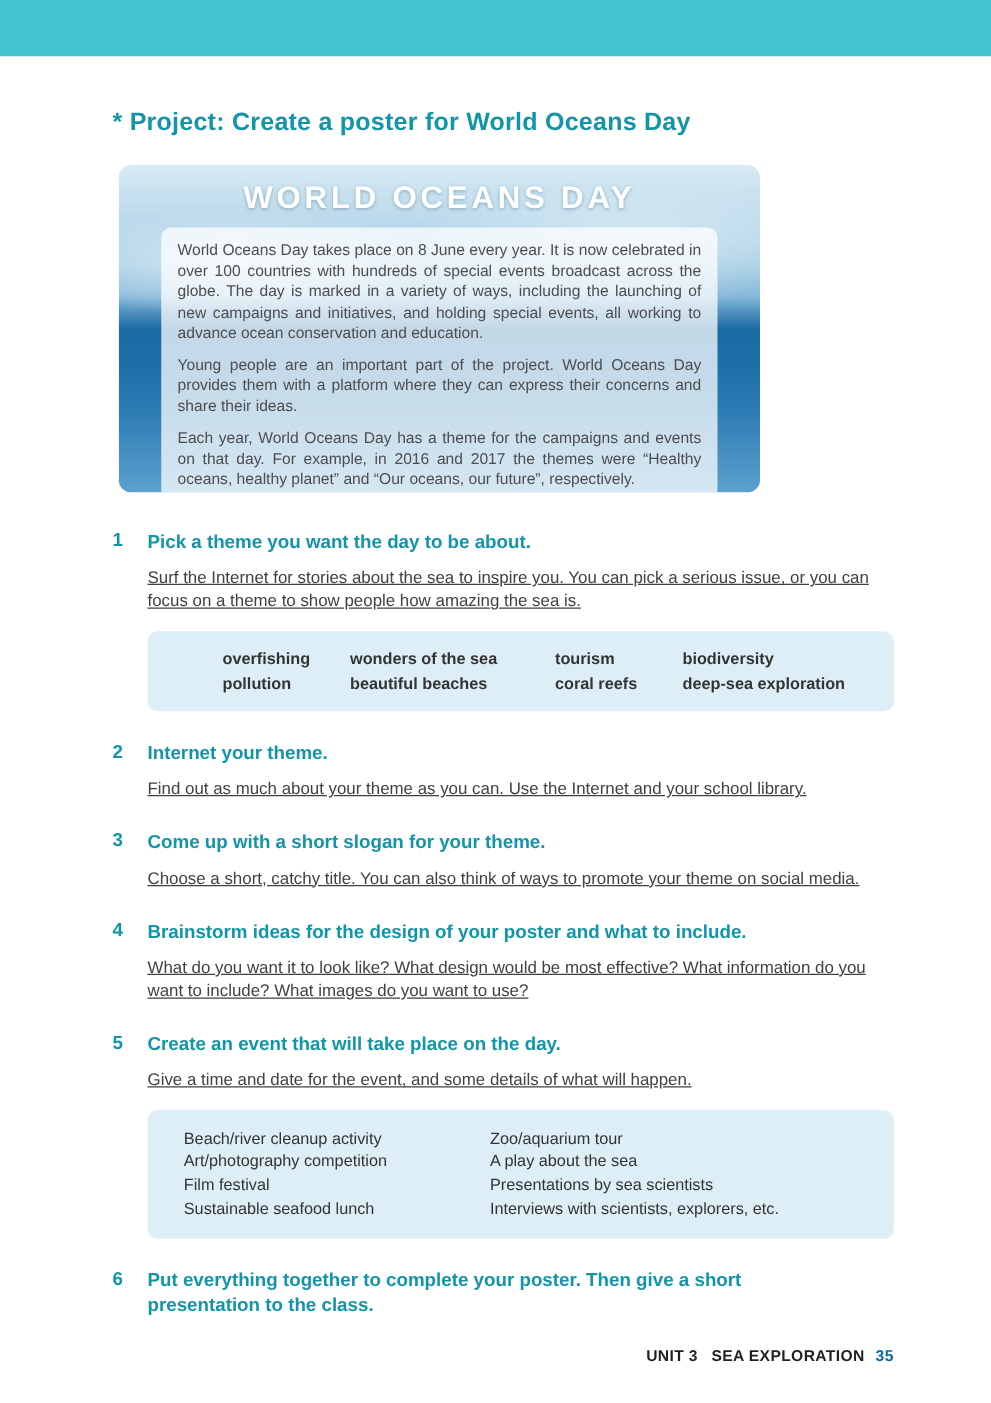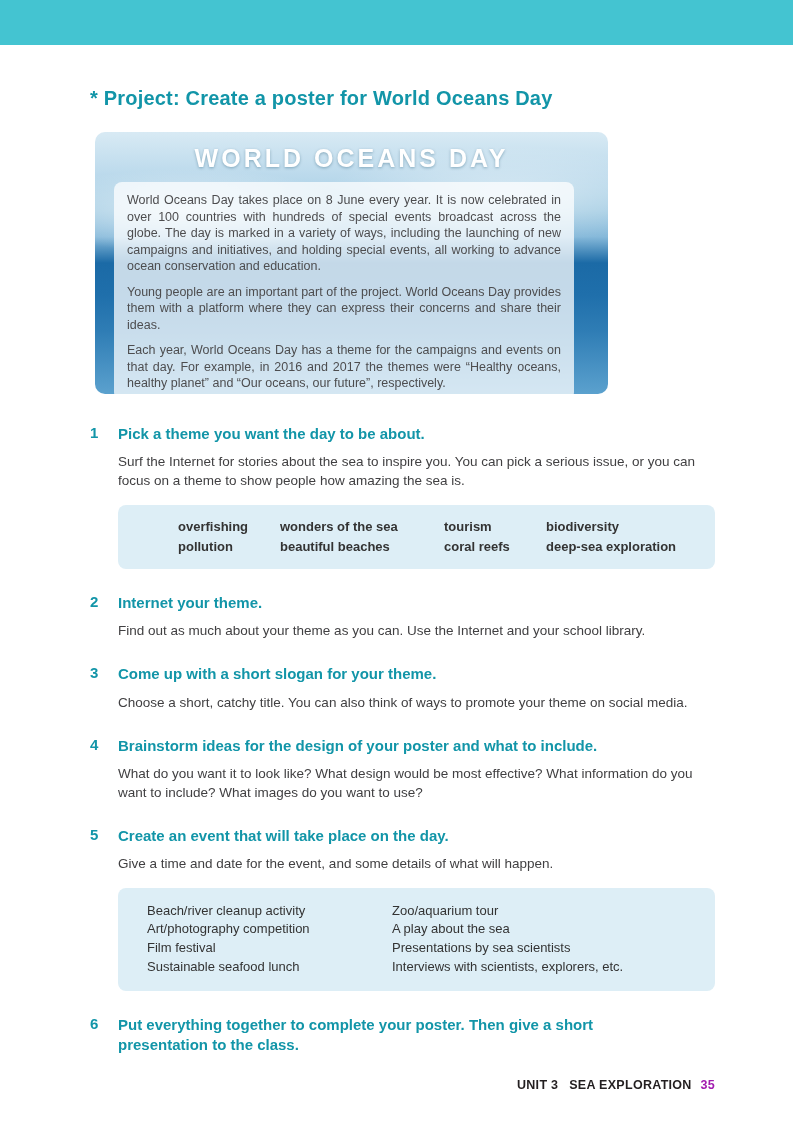--- a/index.html
+++ b/index.html
@@ -51,21 +51,21 @@
     text-align: center;
     color: #ffffff;
     font-size: 25px;
     font-weight: bold;
     letter-spacing: 3px;
     margin-top: 12px;
     text-shadow: 0 1px 3px rgba(0, 60, 90, 0.35);
   }
 
   .poster-panel {
-    margin: 9px 34px 0 19px;
+    margin: 9px 34px 0 34px;
     background: rgba(255, 255, 255, 0.74);
     border-radius: 8px;
     padding: 10px 13px 8px 13px;
   }
 
   .poster-panel p {
     color: #4d4d4f;
     font-size: 12.5px;
     line-height: 1.32;
     margin-bottom: 9px;
@@ -97,20 +97,21 @@
     line-height: 1.35;
     max-width: 560px;
   }
 
   .step-body {
     margin: 8px 0 0 28px;
     color: #414042;
     font-size: 13.5px;
     line-height: 1.42;
     max-width: 597px;
+    text-decoration: underline;
   }
 
   .idea-box {
     margin: 14px 0 0 28px;
     width: 597px;
     background: #ddeef6;
     border-radius: 8px;
     display: flex;
   }
 
@@ -144,21 +145,21 @@
     position: absolute;
     right: 78px;
     bottom: 30px;
     font-size: 12.5px;
     font-weight: bold;
     color: #231f20;
     letter-spacing: 0.3px;
   }
   .footer .unit-label { margin-right: 7px; }
   .footer .section-label { margin-right: 5px; }
-  .footer .page-number { color: #a21caf; }
+  .footer .page-number { color: #0369a1; }
 </style>
 </head>
 <body>
 
 <div class="page">
   <div class="top-bar"></div>
 
   <div class="content">
 
     <h1 class="page-title">* Project: Create a poster for World Oceans Day</h1>

